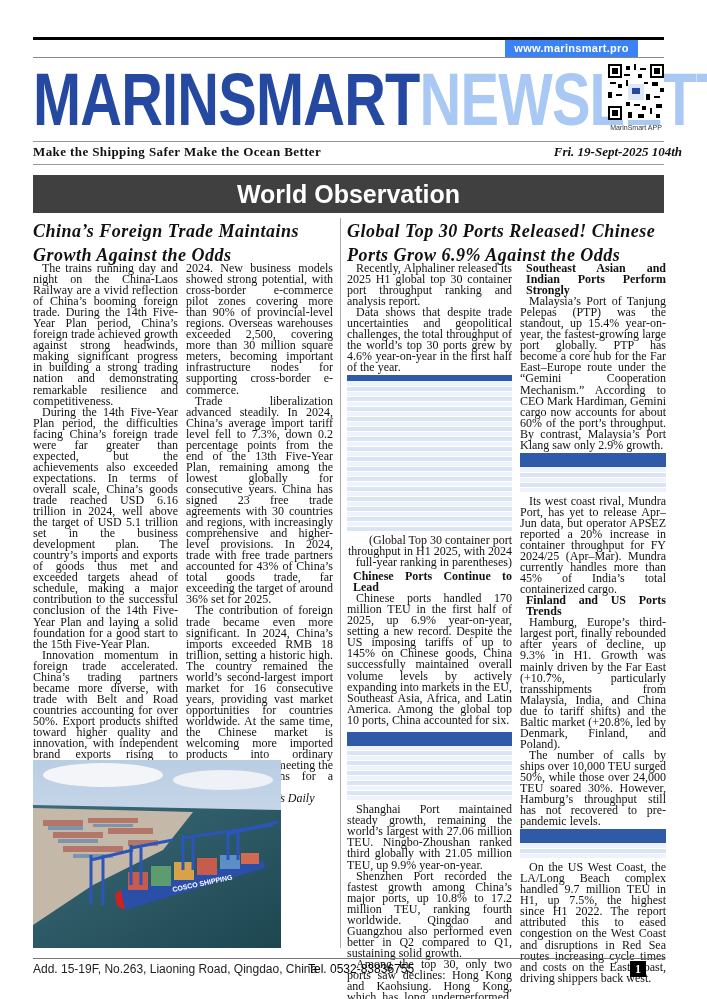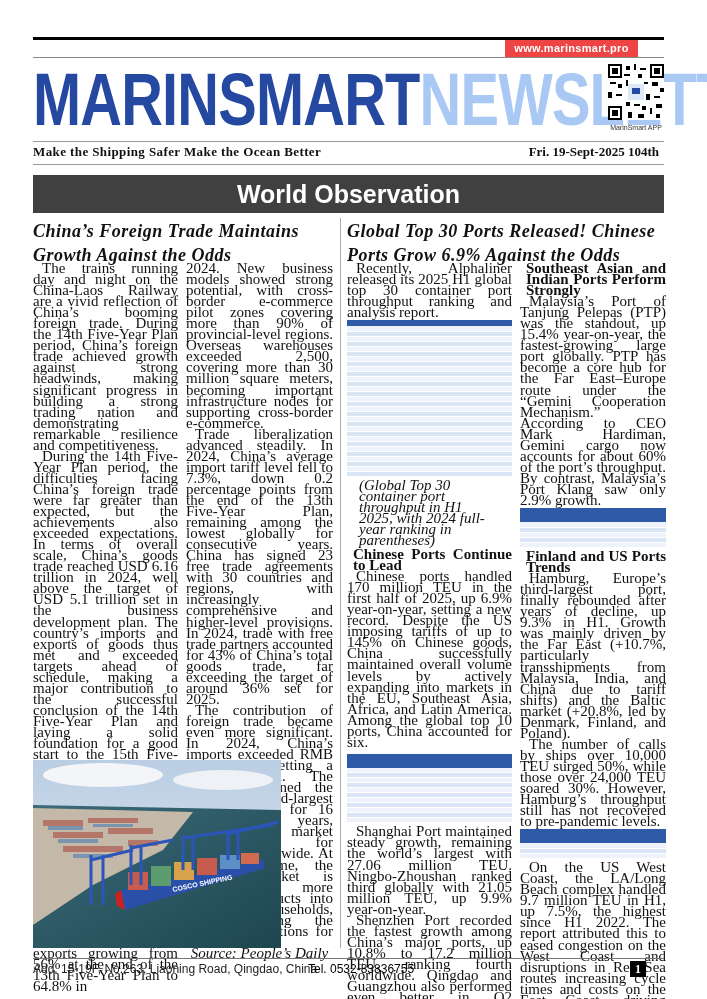--- a/index.html
+++ b/index.html
@@ -1,57 +1,57 @@
 <!DOCTYPE html>
 <html><head>
 <meta charset="utf-8">
 <style>
   * { box-sizing: border-box; margin: 0; padding: 0; }
   html, body { width: 707px; height: 999px; background: #fff; overflow: hidden; }
   body { font-family: "Liberation Serif", serif; color: #111; position: relative; }
 
   .topbar { position: absolute; left: 33px; top: 37px; width: 631px; height: 3px; background: #000; }
-  .urlbox { position: absolute; left: 505px; top: 40px; width: 133px; height: 17px; background: #ef4444; color: #fff;
+  .urlbox { position: absolute; left: 505px; top: 40px; width: 133px; height: 17px; background: #3b82f6; color: #fff;
             font-family: "Liberation Sans", sans-serif; font-size: 11px; font-weight: bold; text-align: center; line-height: 17px; letter-spacing: .3px; }
   .hline1 { position: absolute; left: 33px; top: 57px; width: 631px; height: 1px; background: #888; }
 
   .masthead { position: absolute; left: 33px; top: 60px; height: 80px; display: flex; align-items: flex-end; }
   .mast-word { font-family: "Liberation Sans", sans-serif; font-weight: bold; font-size: 74px; line-height: 80px;
                transform: scaleX(.78); transform-origin: left bottom; letter-spacing: -1px; white-space: nowrap; }
   .mast-1 { color: #2548a0; }
   .mast-2 { color: #a9c8f4; }
   .mast-wrap { display: flex; transform: scaleX(0.78); transform-origin: left bottom; }
   .mast-wrap .mast-word { transform: none; }
   .qr-svg { position: absolute; left: 608px; top: 64px; }
   .qr-label { position: absolute; left: 603px; top: 124px; width: 66px; font-family: "Liberation Sans", sans-serif; font-size: 7px; color: #333; text-align: center; }
 
   .hline2 { position: absolute; left: 33px; top: 141px; width: 631px; height: 1px; background: #999; }
   .slogan { position: absolute; left: 33px; top: 144px; font-weight: bold; font-size: 13px; letter-spacing: .4px; }
-  .issue { position: absolute; right: 48px; top: 144px; font-weight: bold; font-size: 13px; }
+  .issue { position: absolute; right: 25px; top: 144px; font-style: italic; font-weight: bold; font-size: 13px; }
   .hline3 { position: absolute; left: 33px; top: 164px; width: 631px; height: 1px; background: #999; }
 
   .section-bar { position: absolute; left: 33px; top: 175px; width: 631px; height: 38px; background: #404040;
                  color: #fff; font-family: "Liberation Sans", sans-serif; font-weight: bold; font-size: 25px; text-align: center; line-height: 38px; }
 
   .vdivider { position: absolute; left: 340px; top: 218px; width: 1px; height: 730px; background: #aaa; }
 
   .headline { position: absolute; font-style: italic; font-weight: bold; font-size: 18px; line-height: 24px; letter-spacing: .5px; }
   .h-left { left: 33px; top: 219px; width: 300px; }
   .h-right { left: 347px; top: 219px; width: 320px; }
 
-  .col { position: absolute; font-size: 15px; line-height: 11.05px; text-align: justify; }
+  .col { position: absolute; font-size: 12px; line-height: 11.05px; text-align: justify; }
   .col p { text-indent: 9px; }
   .col p.noind { text-indent: 0; }
   .c1 { left: 33px; top: 263px; width: 145px; }
   .c2 { left: 186px; top: 263px; width: 147px; }
   .c3 { left: 347px; top: 263px; width: 165px; }
   .c4 { left: 520px; top: 263px; width: 146px; }
   .subhead { font-weight: bold; text-indent: 0 !important; padding-left: 6px; }
   .source { text-align: center; font-style: italic; text-indent: 0 !important; }
-  .caption { font-style: italic; text-align: left; text-indent: 0 !important; margin: 2px 12px 3px; }
+  .caption { text-align: right; text-indent: 0 !important; margin: 2px 0 3px; }
 
   .mini-table { width: 100%; border-collapse: collapse; margin: 2px 0 3px; }
   .mini-table th { background: #2f5aa8; height: 6px; }
   .mini-table td { height: 5px; border-bottom: 1px solid #fff; }
   .mini-table tr:nth-child(odd) td { background: #d9e4f5; }
   .mini-table tr:nth-child(even) td { background: #eef2fa; }
 
   .photo { position: absolute; left: 33px; top: 760px; width: 248px; height: 188px; overflow: hidden; }
 
   .hline-foot { position: absolute; left: 33px; top: 958px; width: 631px; height: 1px; background: #777; }
@@ -186,20 +186,21 @@
       <path d="M195,72 L195,100 M205,72 L205,100 M195,74 L245,62"></path>
     </g>
     <text x="140" y="132" font-size="7" fill="#fff" font-family="Liberation Sans, sans-serif" font-weight="bold" transform="rotate(-12 140 132)">COSCO SHIPPING</text>
   </svg>
 </div>
 
 <h2 class="headline h-right">Global Top 30 Ports Released! Chinese Ports Grow 6.9% Against the Odds</h2>
 
 <div class="col c3">
   <p>Recently, Alphaliner released its 2025 H1 global top 30 container port throughput ranking and analysis report.</p>
+  <p>Data shows that despite trade uncertainties and geopolitical challenges, the total throughput of the world’s top 30 ports grew by 4.6% year-on-year in the first half of the year.</p>
 
   <table class="mini-table" style="height:118px;">
     <tbody>
         <tr>
           <th colspan="8" style="height:6px;"></th>
         </tr>
     <tr>
           <td></td>
         </tr>
         <tr>
@@ -362,20 +363,21 @@
         </tr>
         <tr>
           <td></td>
         </tr>
         <tr>
           <td></td>
         </tr>
   </tbody>
     </table>
 
+  <p>Its west coast rival, Mundra Port, has yet to release Apr–Jun data, but operator APSEZ reported a 20% increase in container throughput for FY 2024/25 (Apr–Mar). Mundra currently handles more than 45% of India’s total containerized cargo.</p>
 
   <p class="subhead">Finland and US Ports Trends</p>
   <p>Hamburg, Europe’s third-largest port, finally rebounded after years of decline, up 9.3% in H1. Growth was mainly driven by the Far East (+10.7%, particularly transshipments from Malaysia, India, and China due to tariff shifts) and the Baltic market (+20.8%, led by Denmark, Finland, and Poland).</p>
   <p>The number of calls by ships over 10,000 TEU surged 50%, while those over 24,000 TEU soared 30%. However, Hamburg’s throughput still has not recovered to pre-pandemic levels.</p>
 
   <table class="mini-table" style="height:30px;">
     <tbody>
         <tr>
           <th style="height:14px;"></th>
         </tr>

